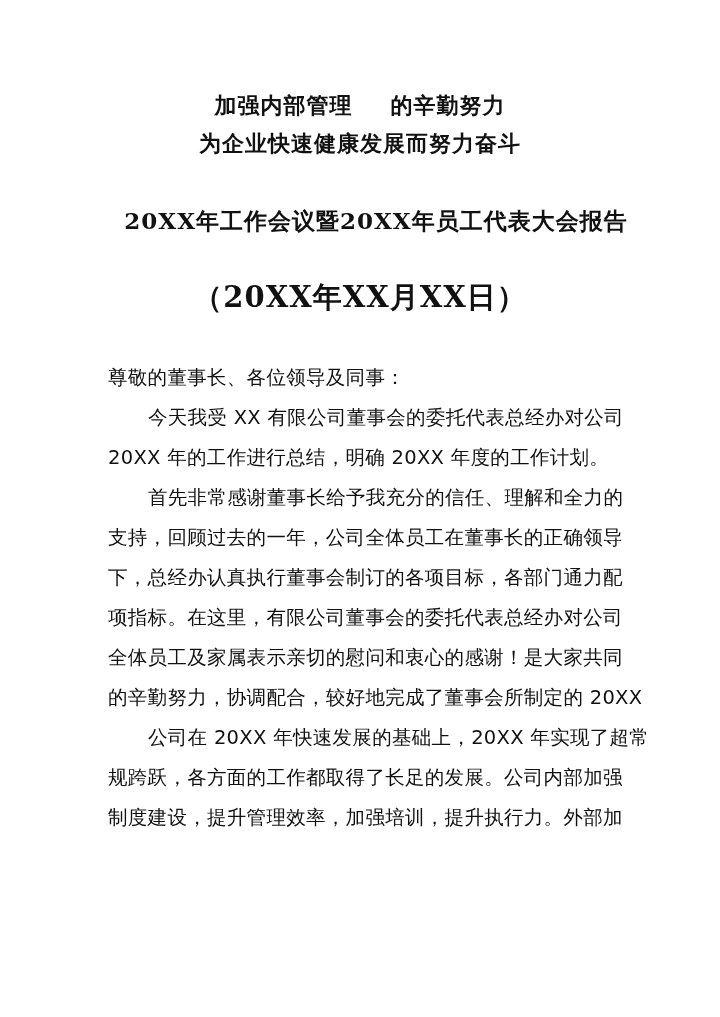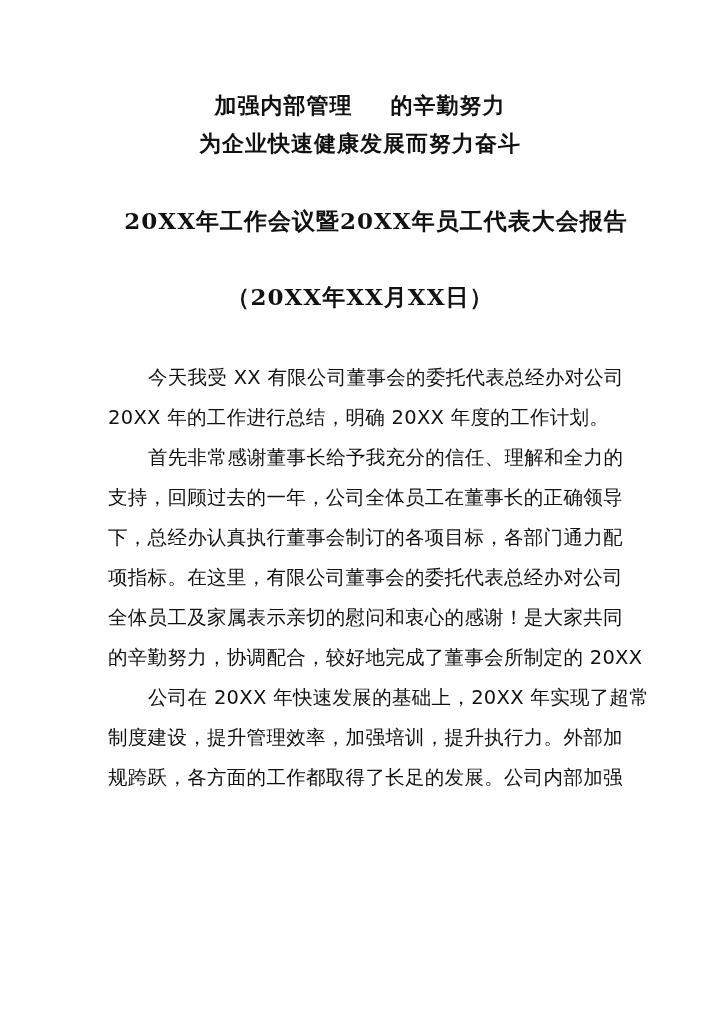--- a/index.html
+++ b/index.html
@@ -3,47 +3,48 @@
   <meta charset="utf-8">
   <style>
     html, body { margin: 0; padding: 0; background: #ffffff; }
     body { width: 720px; height: 1017px; position: relative; overflow: hidden; color: #111; }
     .page { position: absolute; left: 0; top: 0; width: 720px; height: 1017px; background: #fff; }
     .title { position: absolute; left: 0; width: 720px; text-align: center; font-family: "DejaVu Serif", "Liberation Serif", serif; font-weight: bold; font-size: 22px; line-height: 30px; letter-spacing: 1px; }
     .t1 { top: 90px; }
     .t1 .gap { display: inline-block; width: 38px; }
     .t2 { top: 128px; }
     .t3 { top: 206px; font-size: 23px; margin-left: 16px; }
-    .t4 { top: 282px; font-size: 23px; }
+    .t4 { top: 282px; font-size: 29px; }
     .body { position: absolute; left: 108px; width: 510px; font-family: "DejaVu Sans", "Liberation Sans", sans-serif; font-size: 19.5px; line-height: 40px; letter-spacing: 0.3px; white-space: nowrap; }
     .line { display: block; height: 40px; }
     .indent { padding-left: 40px; }
   </style>
 </head>
 <body>
 
 <div class="page">
 
   <div class="title t1">
     <span>加强内部管理</span><span class="gap"></span><span>的辛勤努力</span>
   </div>
   <div class="title t2">为企业快速健康发展而努力奋斗</div>
   <div class="title t3">20XX年工作会议暨20XX年员工代表大会报告</div>
   <div class="title t4">（20XX年XX月XX日）</div>
 
   <div class="body" style="top:358px;">
+    <span class="line">尊敬的董事长、各位领导及同事：</span>
 
     <span class="line indent">今天我受 XX 有限公司董事会的委托代表总经办对公司</span>
     <span class="line">20XX 年的工作进行总结，明确 20XX 年度的工作计划。</span>
 
     <span class="line indent">首先非常感谢董事长给予我充分的信任、理解和全力的</span>
     <span class="line">支持，回顾过去的一年，公司全体员工在董事长的正确领导</span>
     <span class="line">下，总经办认真执行董事会制订的各项目标，各部门通力配</span>
     <span class="line">项指标。在这里，有限公司董事会的委托代表总经办对公司</span>
     <span class="line">全体员工及家属表示亲切的慰问和衷心的感谢！是大家共同</span>
     <span class="line">的辛勤努力，协调配合，较好地完成了董事会所制定的 20XX</span>
 
     <span class="line indent">公司在 20XX 年快速发展的基础上，20XX 年实现了超常</span>
+    <span class="line">规跨跃，各方面的工作都取得了长足的发展。公司内部加强</span>
     <span class="line">制度建设，提升管理效率，加强培训，提升执行力。外部加</span>
-    <span class="line">规跨跃，各方面的工作都取得了长足的发展。公司内部加强</span>
   </div>
 
 </div>
 
 </body></html>

